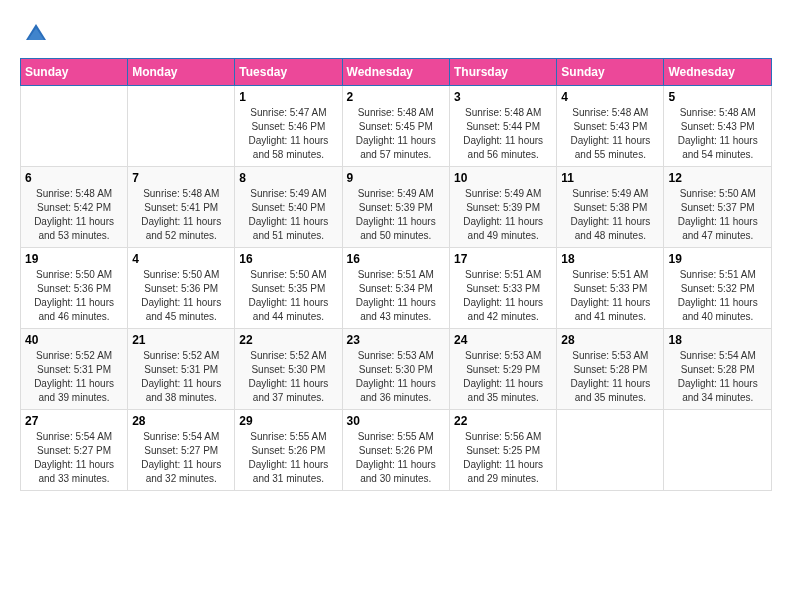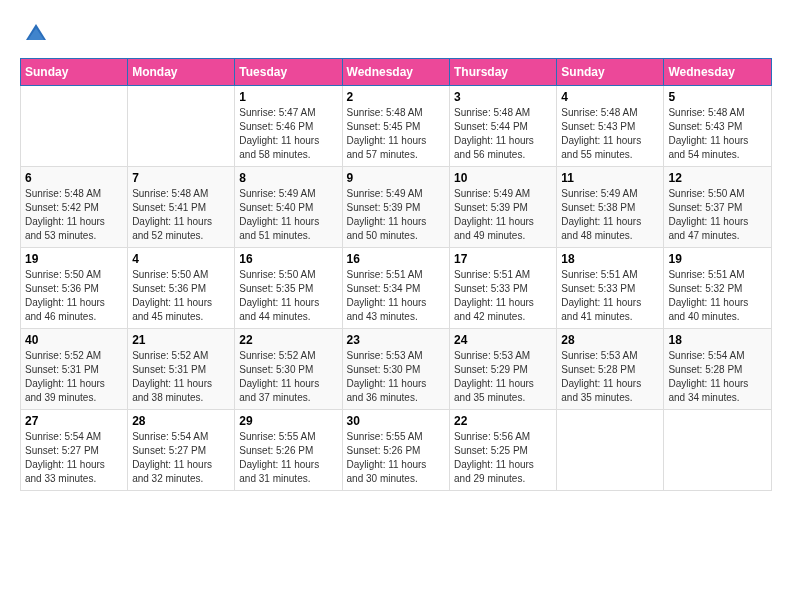--- a/index.html
+++ b/index.html
@@ -79,20 +79,21 @@
     .day-num {
       font-weight: bold;
       font-size: 12px;
       margin-bottom: 2px;
       display: block;
     }
     .day-info {
       color: #333;
       line-height: 1.4;
       font-size: 10px;
+      text-align: center;
     }
     .empty-cell {
       background: #fff !important;
     }
   </style>
 </head>
 <body>
 
 <div class="header">
   <div class="logo">

